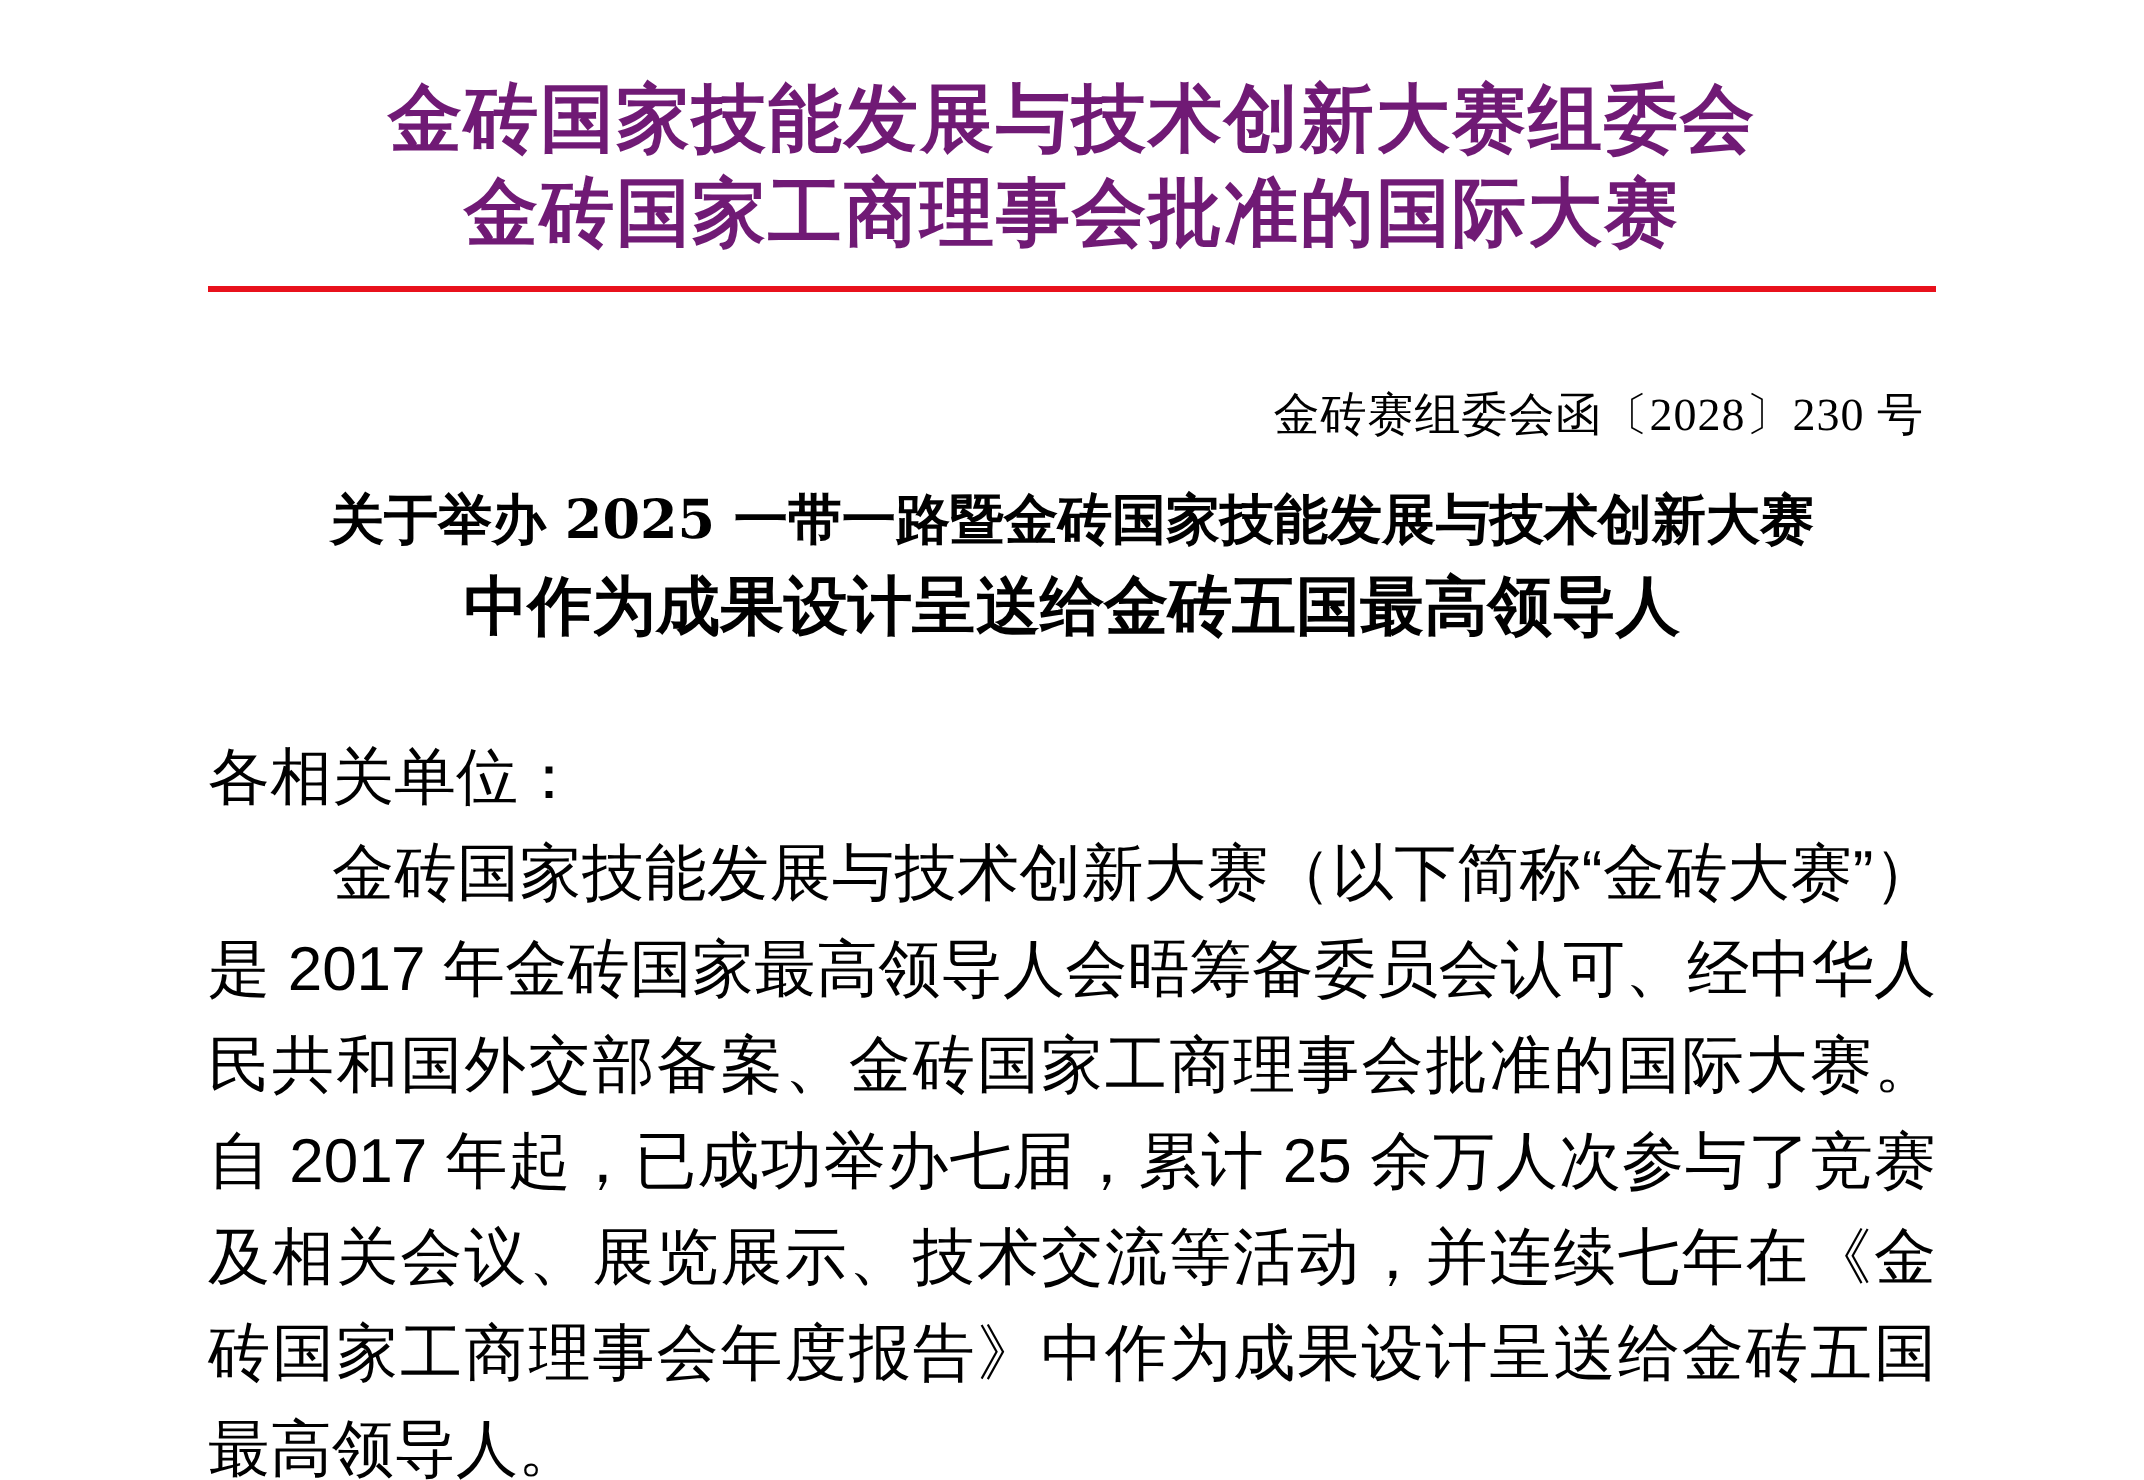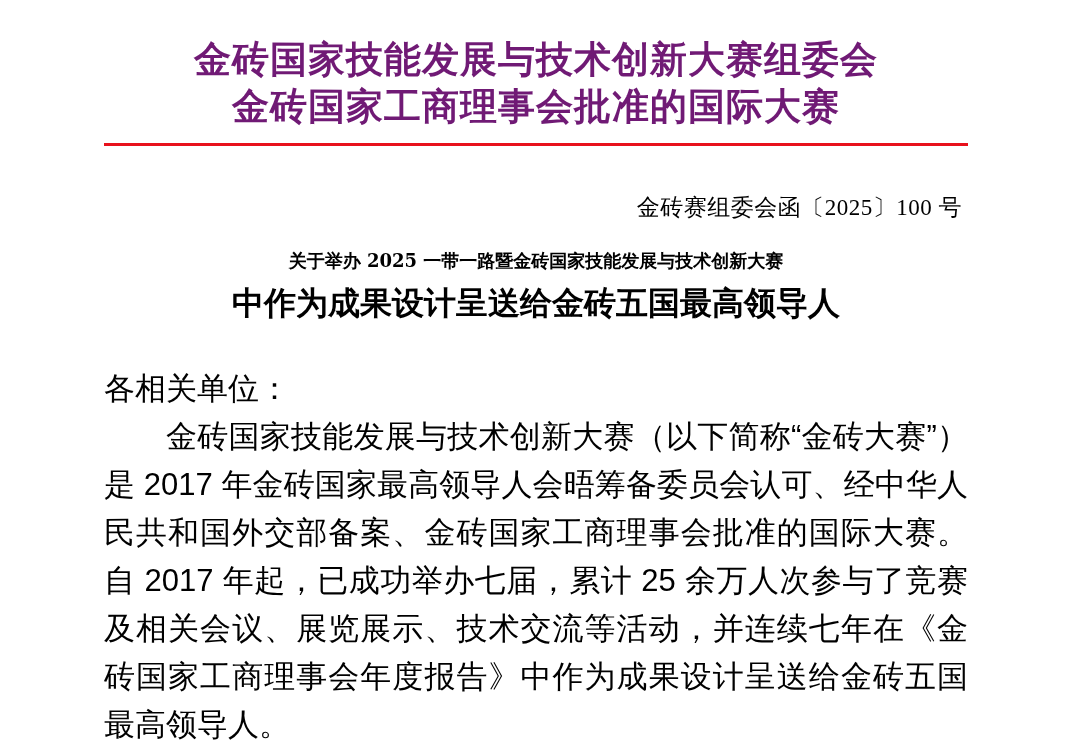--- a/index.html
+++ b/index.html
@@ -56,21 +56,21 @@
   }
 
   
   .doc-title {
     margin-top: 18px;
     text-align: center;
     font-weight: bold;
     font-family: "DejaVu Serif", "Liberation Serif", serif;
   }
   .doc-title .t1 {
-    font-size: 18px;
+    font-size: 27px;
     line-height: 40px;
     letter-spacing: 0px;
     white-space: nowrap;
   }
   .doc-title .t2 {
     font-size: 32px;
     line-height: 44px;
     letter-spacing: 0px;
     white-space: nowrap;
   }
@@ -96,21 +96,21 @@
 <body>
 
 <div class="page">
 
   <div class="letterhead">
     <div class="letterhead-line">金砖国家技能发展与技术创新大赛组委会</div>
     <div class="letterhead-line">金砖国家工商理事会批准的国际大赛</div>
     <div class="letterhead-rule"></div>
   </div>
 
-  <div class="doc-number">金砖赛组委会函〔2025〕100 号</div>
+  <div class="doc-number">金砖赛组委会函〔2028〕230 号</div>
 
   <div class="doc-title">
     <div class="t1">关于举办 2025 一带一路暨金砖国家技能发展与技术创新大赛</div>
     <div class="t2">中作为成果设计呈送给金砖五国最高领导人</div>
   </div>
 
   <div class="body-text">
     <p class="salutation">各相关单位：</p>
     <p class="para">金砖国家技能发展与技术创新大赛（以下简称“金砖大赛”）是 2017 年金砖国家最高领导人会晤筹备委员会认可、经中华人民共和国外交部备案、金砖国家工商理事会批准的国际大赛。自 2017 年起，已成功举办七届，累计 25 余万人次参与了竞赛及相关会议、展览展示、技术交流等活动，并连续七年在《金砖国家工商理事会年度报告》中作为成果设计呈送给金砖五国最高领导人。</p>
   </div>

